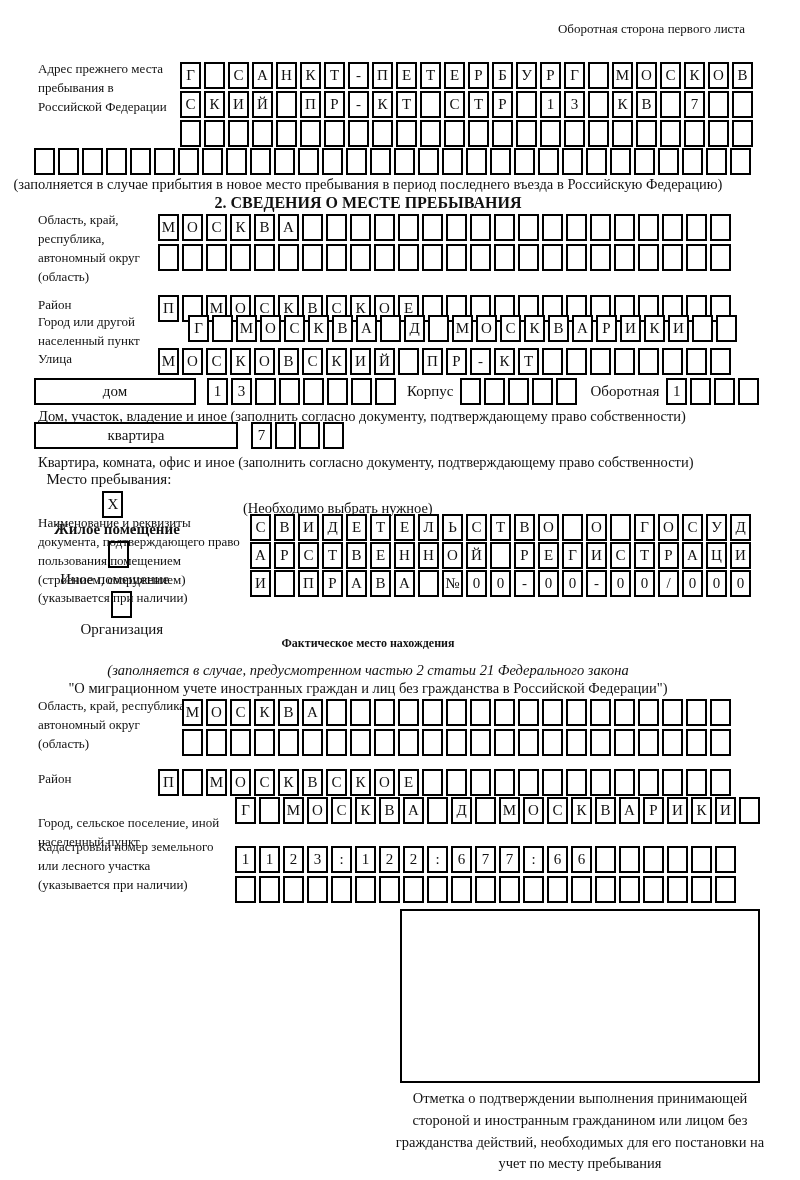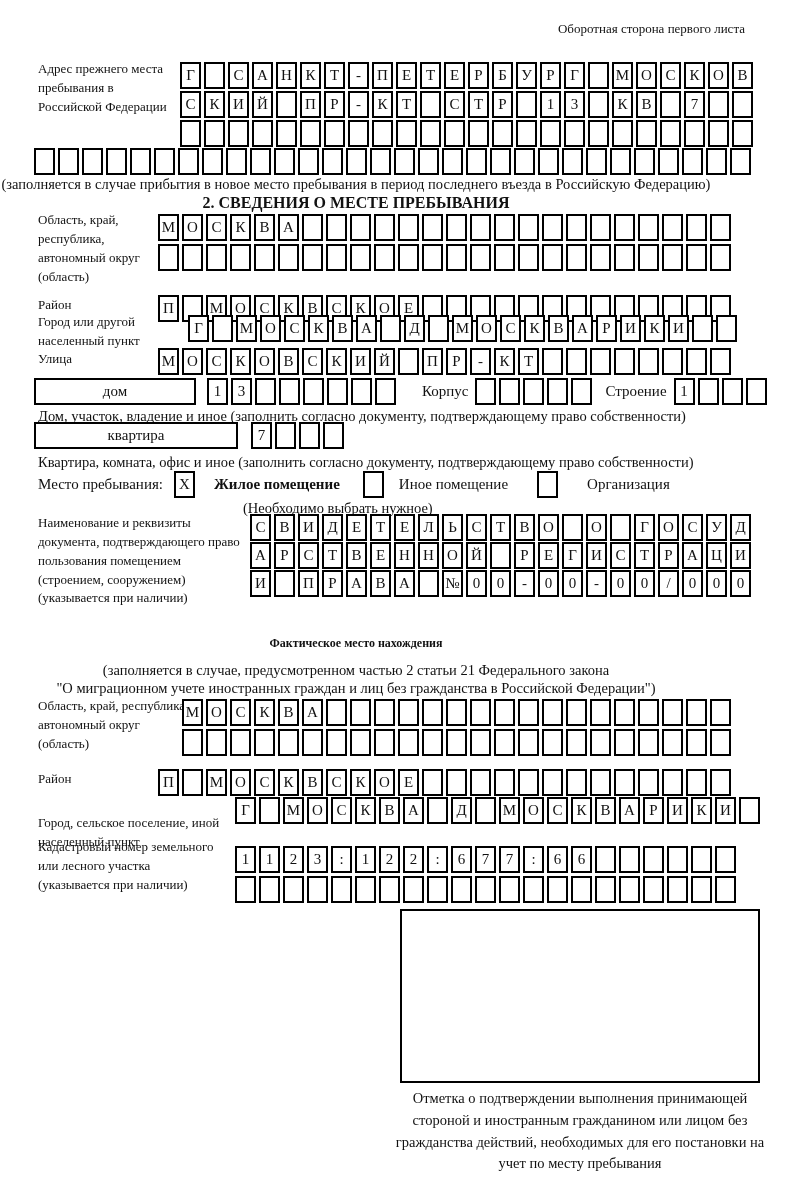--- a/index.html
+++ b/index.html
@@ -18,21 +18,21 @@
     width:17px;height:23px;border:2px solid #000;flex:none;
     display:flex;align-items:center;justify-content:center;
     font-size:15px;line-height:1;background:#fff;
   }
   .bigbox{
     border:2px solid #000;height:23px;flex:none;background:#fff;
     display:flex;align-items:center;justify-content:center;font-size:15px;
   }
   .inlbl{font-size:15px;white-space:nowrap;}
   .stampbox{border:2px solid #000;background:#fff;}
-  .fullw{left:0;width:712px;}
+  .fullw{left:12px;width:712px;}
 </style>
 </head>
 <body>
 
 <div class="page">
 
   <div class="abs lbl" style="right:55px;top:20px;">Оборотная сторона первого листа</div>
 
   <div class="abs lbl" style="left:38px;top:60px;width:135px;">Адрес прежнего места пребывания в Российской Федерации</div>
   <div class="boxrow" style="left:180px;top:62px;">
@@ -291,50 +291,50 @@
     <div class="boxrow" style="position:static;margin-left:8px;">
         <div class="cell">1</div>
         <div class="cell">3</div>
         <div class="cell"></div>
         <div class="cell"></div>
         <div class="cell"></div>
         <div class="cell"></div>
         <div class="cell"></div>
         <div class="cell"></div>
       </div>
-    <span class="inlbl" style="margin-left:23px;">Корпус</span>
+    <span class="inlbl" style="margin-left:8px;">Корпус</span>
     <div class="boxrow" style="position:static;margin-left:4px;">
         <div class="cell"></div>
         <div class="cell"></div>
         <div class="cell"></div>
         <div class="cell"></div>
         <div class="cell"></div>
       </div>
-    <span class="inlbl" style="margin-left:10px;">Строение</span>
+    <span class="inlbl" style="margin-left:10px;">Оборотная</span>
     <div class="boxrow" style="position:static;margin-left:4px;">
         <div class="cell">1</div>
         <div class="cell"></div>
         <div class="cell"></div>
         <div class="cell"></div>
       </div>
   </div>
   <div class="abs small" style="left:38px;top:406px;">Дом, участок, владение и иное (заполнить согласно документу, подтверждающему право собственности)</div>
 
   <div class="boxrow" style="left:34px;top:422px;">
     <div class="bigbox" style="width:200px;">квартира</div>
     <div class="boxrow" style="position:static;margin-left:10px;">
         <div class="cell">7</div>
         <div class="cell"></div>
         <div class="cell"></div>
         <div class="cell"></div>
       </div>
   </div>
   <div class="abs small" style="left:38px;top:452px;">Квартира, комната, офис и иное (заполнить согласно документу, подтверждающему право собственности)</div>
 
-  <div class="boxrow" style="left:38px;top:471px;">
+  <div class="boxrow" style="left:38px;top:471px;flex-direction:column;">
     <span class="inlbl">Место пребывания:</span>
     <div class="cell" style="margin-left:8px;">X</div>
     <span class="inlbl" style="margin-left:16px;font-weight:bold;">Жилое помещение</span>
     <div class="cell" style="margin-left:20px;"></div>
     <span class="inlbl" style="margin-left:12px;">Иное помещение</span>
     <div class="cell" style="margin-left:26px;"></div>
     <span class="inlbl" style="margin-left:26px;">Организация</span>
   </div>
   <div class="abs small" style="left:243px;top:498px;">(Необходимо выбрать нужное)</div>
 
@@ -403,21 +403,21 @@
       <div class="cell">-</div>
       <div class="cell">0</div>
       <div class="cell">0</div>
       <div class="cell">/</div>
       <div class="cell">0</div>
       <div class="cell">0</div>
       <div class="cell">0</div>
     </div>
 
   <div class="abs bold center fullw" style="top:636px;font-size:12px;text-align:center;">Фактическое место нахождения</div>
-  <div class="abs small center fullw" style="top:660px;">(заполняется в случае, предусмотренном частью 2 статьи 21 Федерального закона</div>
+  <div class="abs small center fullw" style="top:660px;font-style:italic;">(заполняется в случае, предусмотренном частью 2 статьи 21 Федерального закона</div>
   <div class="abs small center fullw" style="top:678px;">"О миграционном учете иностранных граждан и лиц без гражданства в Российской Федерации")</div>
 
   <div class="abs lbl" style="left:38px;top:697px;width:155px;">Область, край, республика, автономный округ (область)</div>
   <div class="boxrow" style="left:182px;top:699px;">
       <div class="cell">М</div>
       <div class="cell">О</div>
       <div class="cell">С</div>
       <div class="cell">К</div>
       <div class="cell">В</div>
       <div class="cell">А</div>

